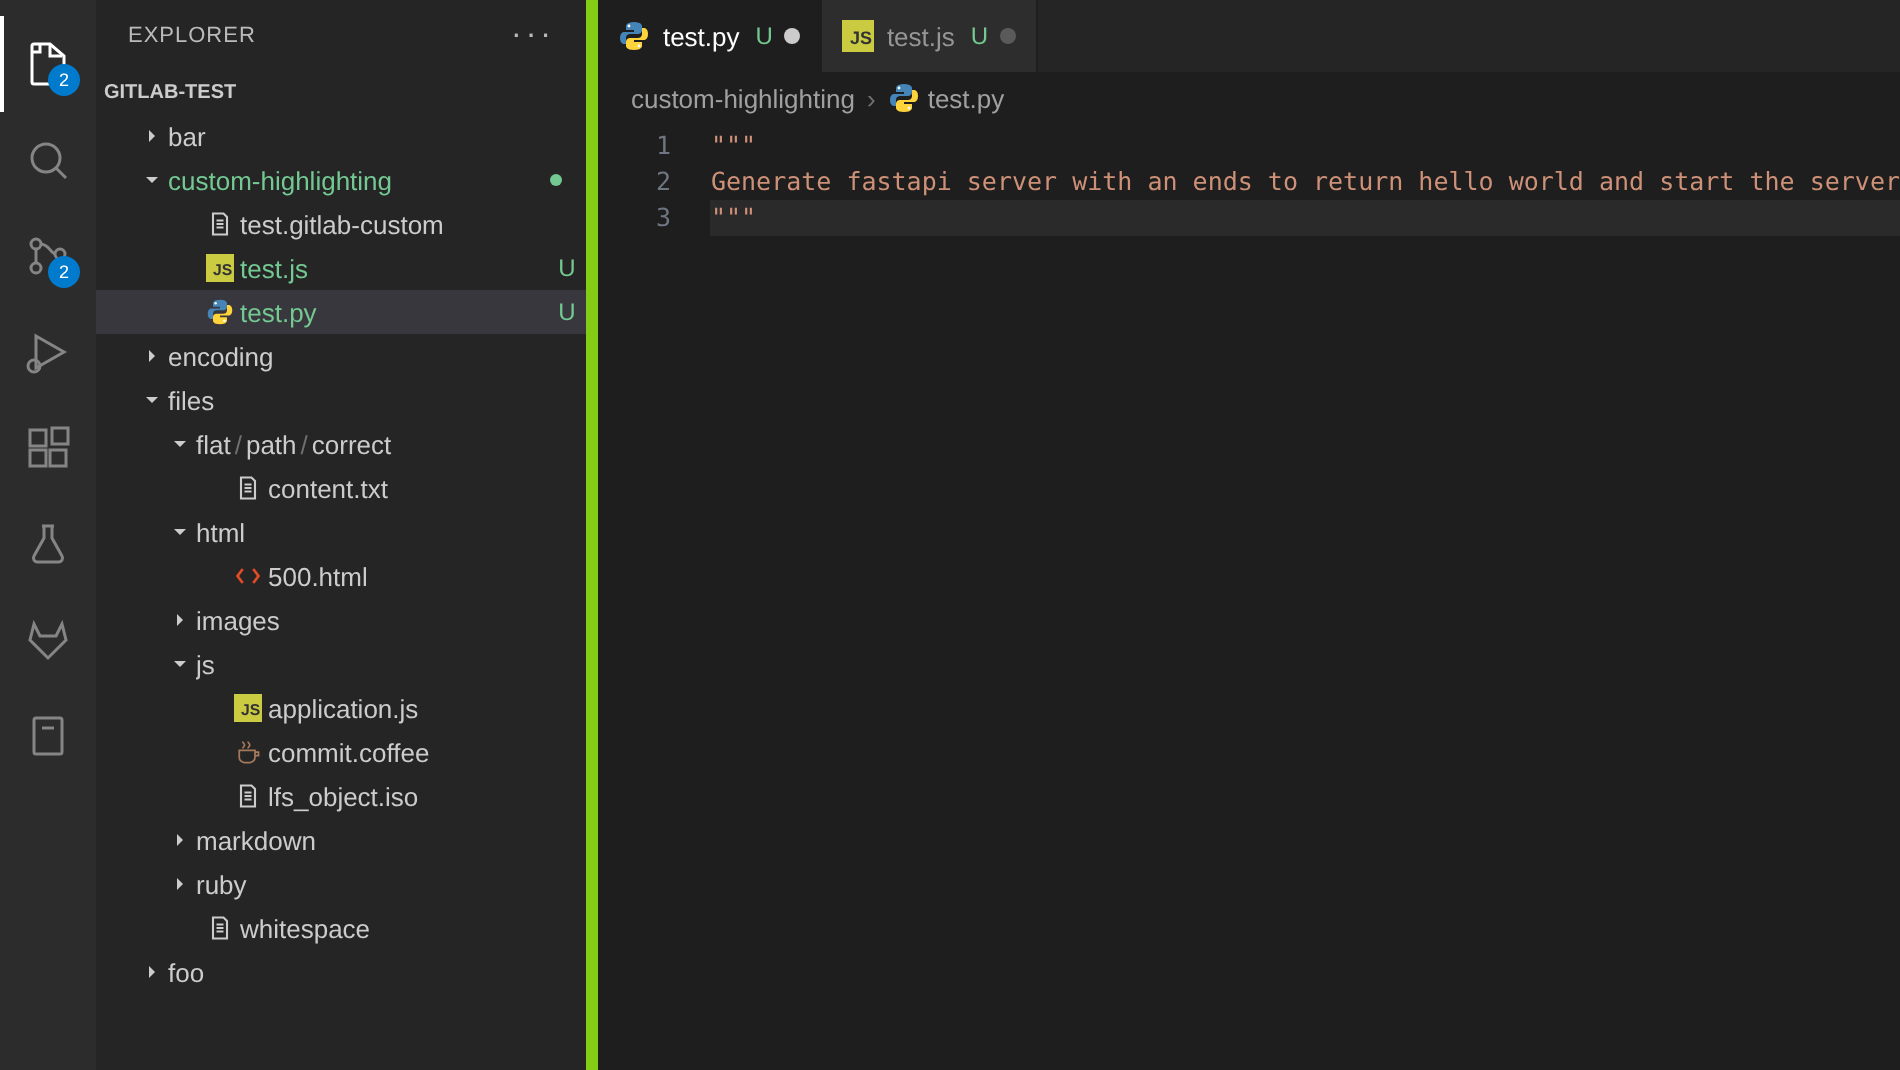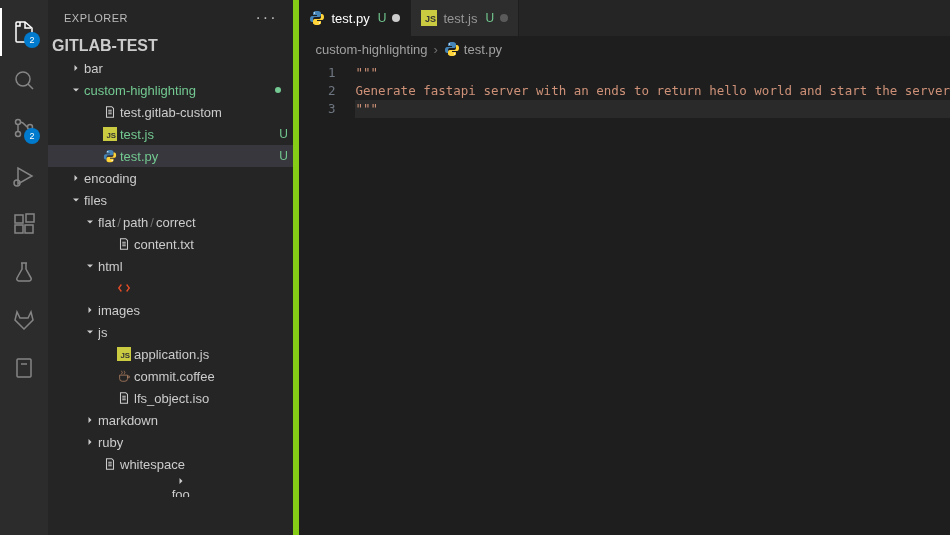--- a/index.html
+++ b/index.html
@@ -47,21 +47,21 @@
 .sidebar-header {
   height: 35px; display: flex; align-items: center;
   padding: 0 16px; justify-content: space-between;
   color: #bbbbbb; font-size: 11px; letter-spacing: 0.5px;
 }
 .sidebar-header .more { cursor: pointer; color: #bbbbbb; font-size: 16px; letter-spacing: 2px; }
 .tree { flex: 1; overflow-y: auto; font-size: 13px; }
 .tree-section {
   display: flex; align-items: center; height: 22px;
   padding-left: 4px; color: #cccccc; font-weight: 700;
-  cursor: pointer; font-size: 16px;
+  cursor: pointer; font-size: 10px;
 }
 .tree-item {
   display: flex; align-items: center; height: 22px;
   cursor: pointer; color: #cccccc;
   position: relative;
 }
 .tree-item.selected { background: #37373d; }
 .tree-item .chev { width: 16px; display: flex; justify-content: center; color: #cccccc; }
 .tree-item .chev svg { width: 12px; height: 12px; }
 .tree-item .ficon { width: 20px; display: flex; align-items: center; justify-content: center; margin-left: 2px; }
@@ -279,20 +279,21 @@
         </span>
         <span class="label">html</span>
       </div>
       <div class="tree-item" style="padding-left: 48px;">
         <span class="chev"></span>
         <span class="ficon">
           <svg viewBox="0 0 16 16" fill="none" stroke="#e44d26" stroke-width="1.5">
             <path d="M5 4 2 8l3 4M11 4l3 4-3 4"></path>
           </svg>
         </span>
+        <span class="label">500.html</span>
       </div>
       <div class="tree-item" style="padding-left: 34px;">
         <span class="chev">
           <svg viewBox="0 0 16 16" fill="currentColor">
             <path d="M6 4l4 4-4 4z"></path>
           </svg>
         </span>
         <span class="label">images</span>
       </div>
       <div class="tree-item" style="padding-left: 34px;">
@@ -351,21 +352,21 @@
       <div class="tree-item" style="padding-left: 34px;">
         <span class="chev"></span>
         <span class="ficon">
           <svg viewBox="0 0 16 16" fill="none" stroke="#cccccc" stroke-width="1.2">
             <path d="M4 2h6l2 2v10H4z"></path>
             <path d="M6 6h4M6 8h4M6 10h4"></path>
           </svg>
         </span>
         <span class="label">whitespace</span>
       </div>
-      <div class="tree-item" style="padding-left: 20px; flex-direction: column;">
+      <div class="tree-item" style="padding-left: 20px;">
         <span class="chev">
           <svg viewBox="0 0 16 16" fill="currentColor">
             <path d="M6 4l4 4-4 4z"></path>
           </svg>
         </span>
         <span class="label">foo</span>
       </div>
     </div>
 </div>
 

